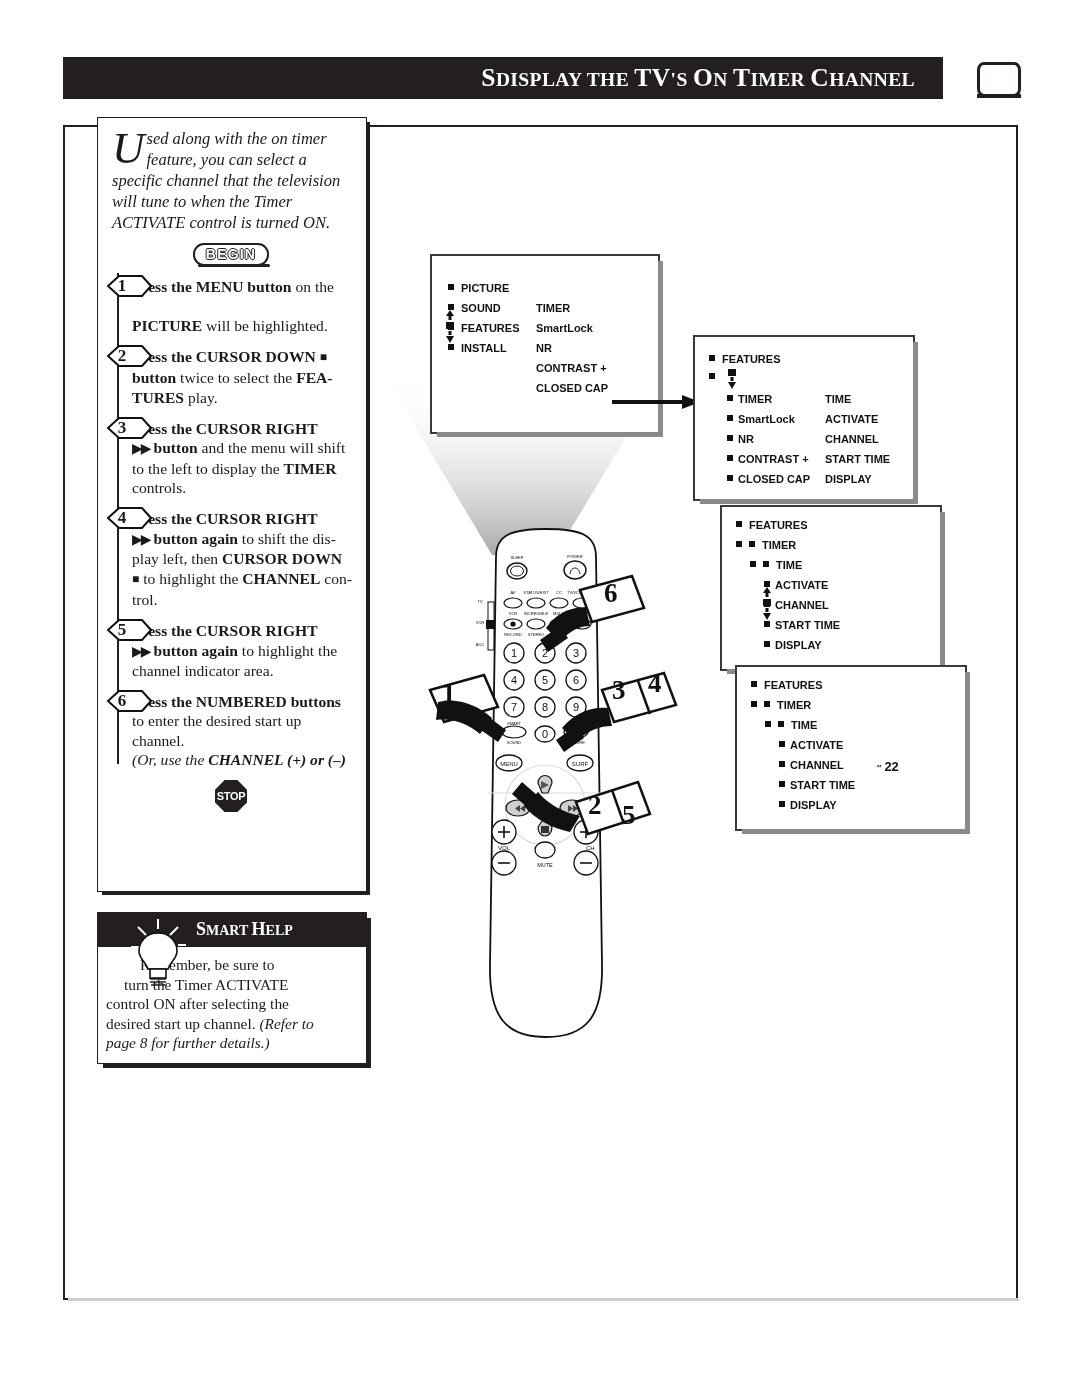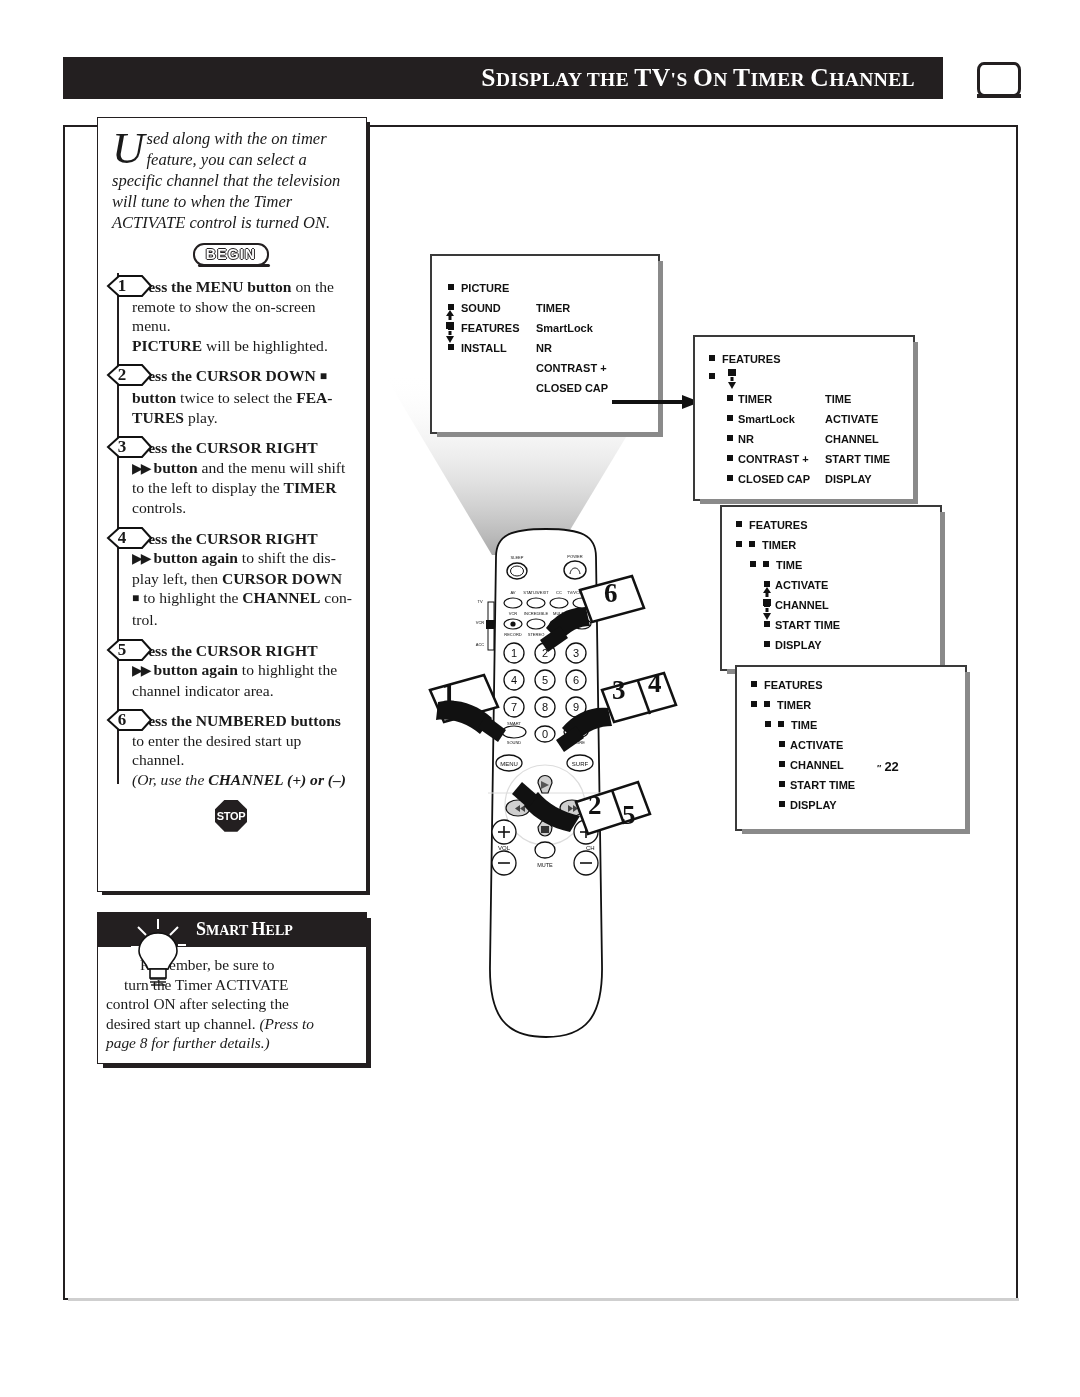--- a/index.html
+++ b/index.html
@@ -108,21 +108,21 @@
 
     <div class="step">
       <div class="rail"></div>
       <div class="num">
         <svg width="46" height="25" viewBox="0 0 46 25">
             <path d="M2 12 L13 2 L36 2 L45 12 L36 22 L13 22 Z" fill="#fff" stroke="#111" stroke-width="2"></path>
           </svg>
         <div class="d">1</div>
       </div>
       <p><span class="b">Press the MENU button</span><span> on the</span><br>
-      <span>remote to show the on-screen menu.</span><br>
+      <br>
       <span class="b">PICTURE</span><span> will be highlighted.</span></p>
     </div>
 
     <div class="step">
       <div class="rail"></div>
       <div class="num">
         <svg width="46" height="25" viewBox="0 0 46 25">
             <path d="M2 12 L13 2 L36 2 L45 12 L36 22 L13 22 Z" fill="#fff" stroke="#111" stroke-width="2"></path>
           </svg>
         <div class="d">2</div>
@@ -214,21 +214,21 @@
     <g stroke="#111" stroke-width="1.4">
       <line x1="22" y1="62" x2="38" y2="62"></line>
       <line x1="22" y1="65" x2="38" y2="65"></line>
       <line x1="23" y1="68" x2="37" y2="68"></line>
     </g>
   </svg>
   <div id="sh-body">
     <span class="ind"></span><span>Remember, be sure to</span><br>
     <span style="display:inline-block;width:18px"></span><span>turn the Timer ACTIVATE</span><br>
     <span>control ON after selecting the</span><br>
-    <span>desired start up channel. </span><span class="i">(Press to</span><br>
+    <span>desired start up channel. </span><span class="i">(Refer to</span><br>
     <span class="i">page 8 for further details.)</span>
   </div>
 </div>
 
 <div id="art">
 
   <svg style="position:absolute;left:0;top:0;width:640px;height:940px;">
     <defs>
       <linearGradient id="bg1" x1="0" y1="1" x2="0" y2="0">
         <stop offset="0%" stop-color="#9a9a9a" stop-opacity=".85"></stop>

